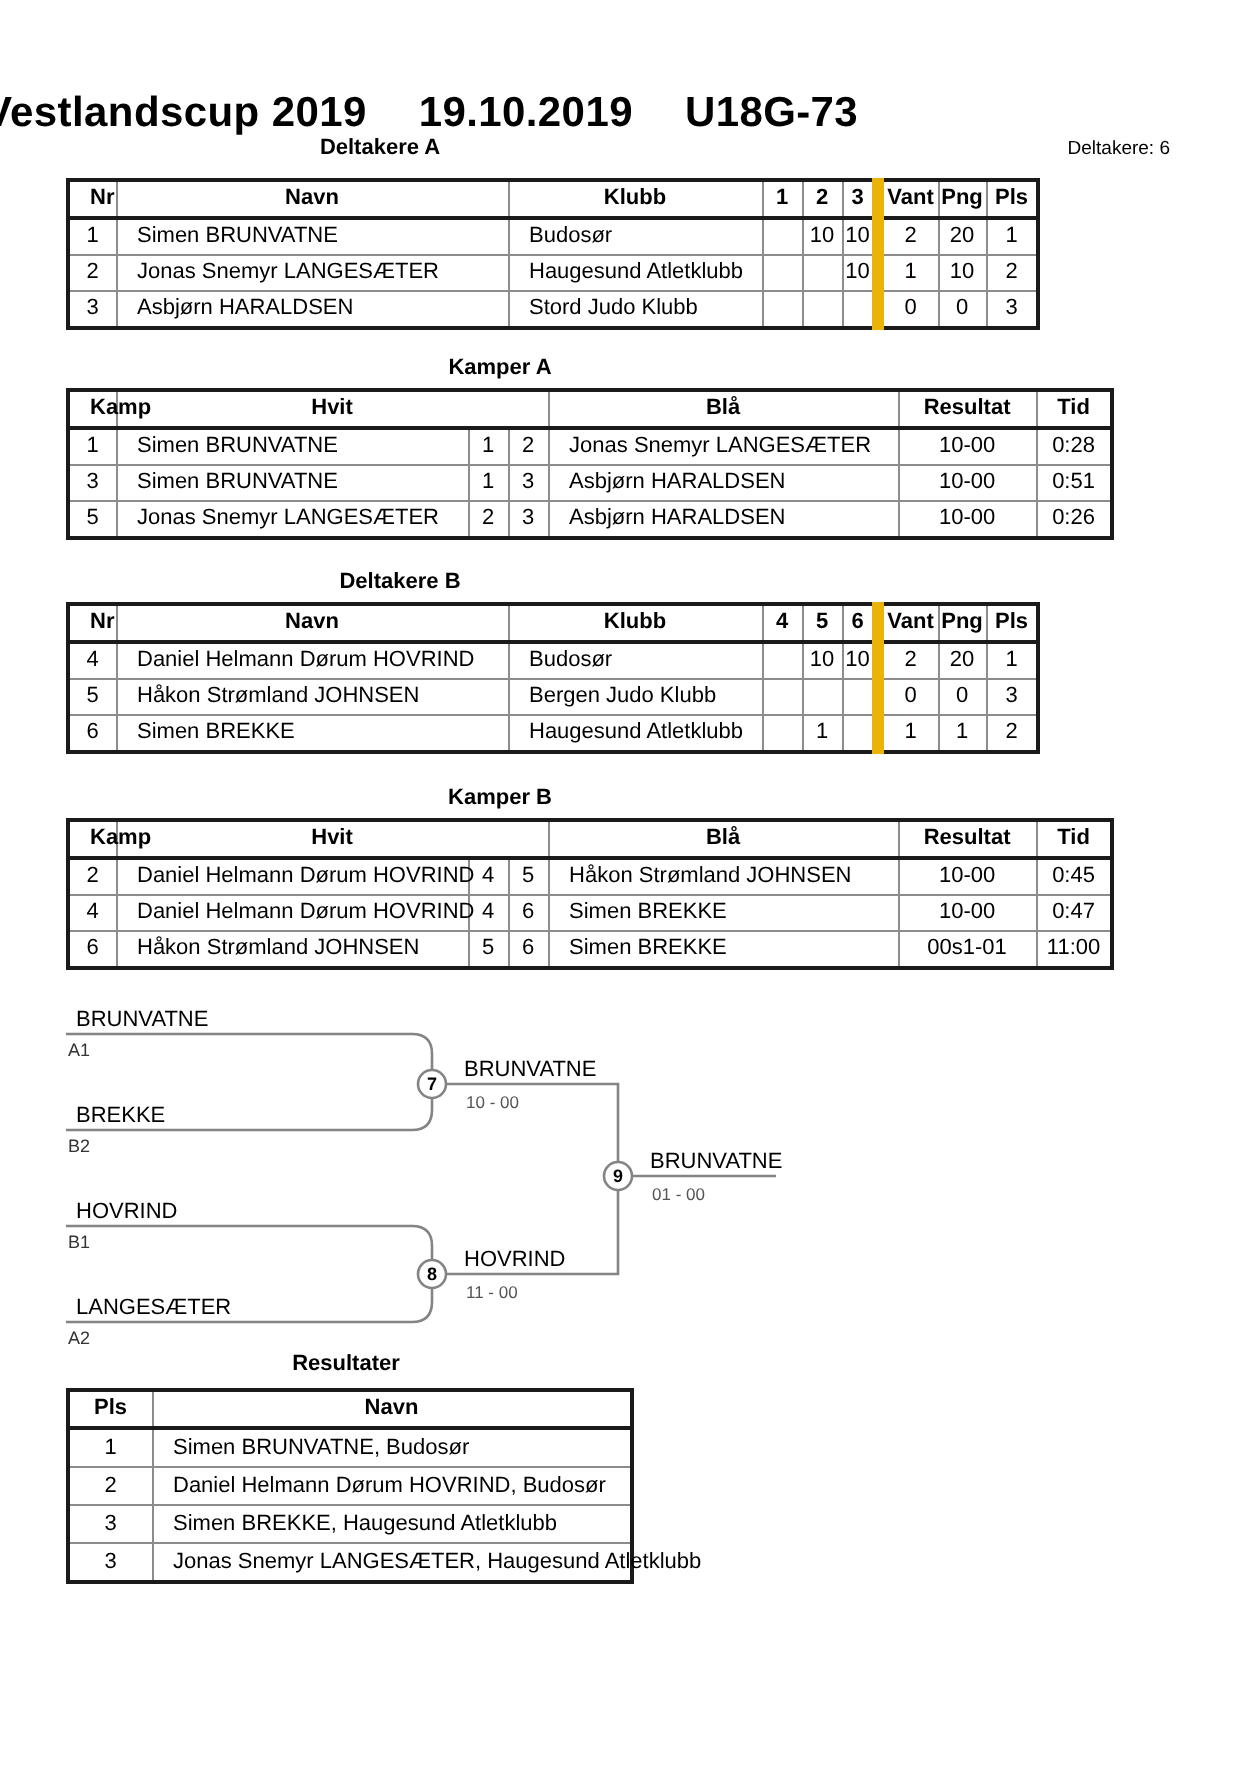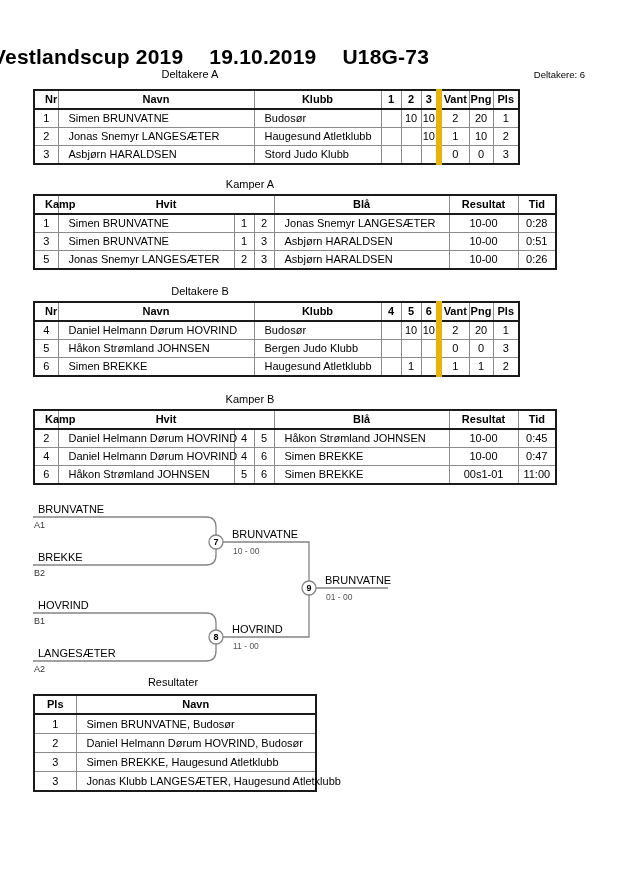--- a/index.html
+++ b/index.html
@@ -7,21 +7,21 @@
     width:630px; height:891px; background:#ffffff; color:#000;
     font-family:"Liberation Sans", sans-serif;
     position:relative; overflow:hidden;
   }
   .abs { position:absolute; }
   .title {
     display:flex; gap:26px; white-space:nowrap;
     font-size:21px; font-weight:bold; letter-spacing:0.2px;
   }
   .sec-h {
-    font-size:11px; font-weight:normal; white-space:nowrap;
+    font-size:11px; font-weight:bold; white-space:nowrap;
     transform:translateX(-50%);
   }
   .note { font-size:9.5px; white-space:nowrap;margin-left:19px; }
   table.t {
     border-collapse:collapse; table-layout:fixed;
     font-size:11px; background:#fff; border:2px solid #1a1a1a;
   }
   .t th, .t td {
     border:1px solid #8c8c8c; height:17px; line-height:17px;
     padding:0; text-align:center; white-space:nowrap; overflow:visible;
@@ -330,16 +330,16 @@
     <tr>
       <td>2</td>
       <td class="l">Daniel Helmann Dørum HOVRIND, Budosør</td>
     </tr>
     <tr>
       <td>3</td>
       <td class="l">Simen BREKKE, Haugesund Atletklubb</td>
     </tr>
     <tr>
       <td>3</td>
-      <td class="l">Jonas Klubb LANGESÆTER, Haugesund Atletklubb</td>
+      <td class="l">Jonas Snemyr LANGESÆTER, Haugesund Atletklubb</td>
     </tr>
   </tbody>
 </table>
 
 </body></html>

